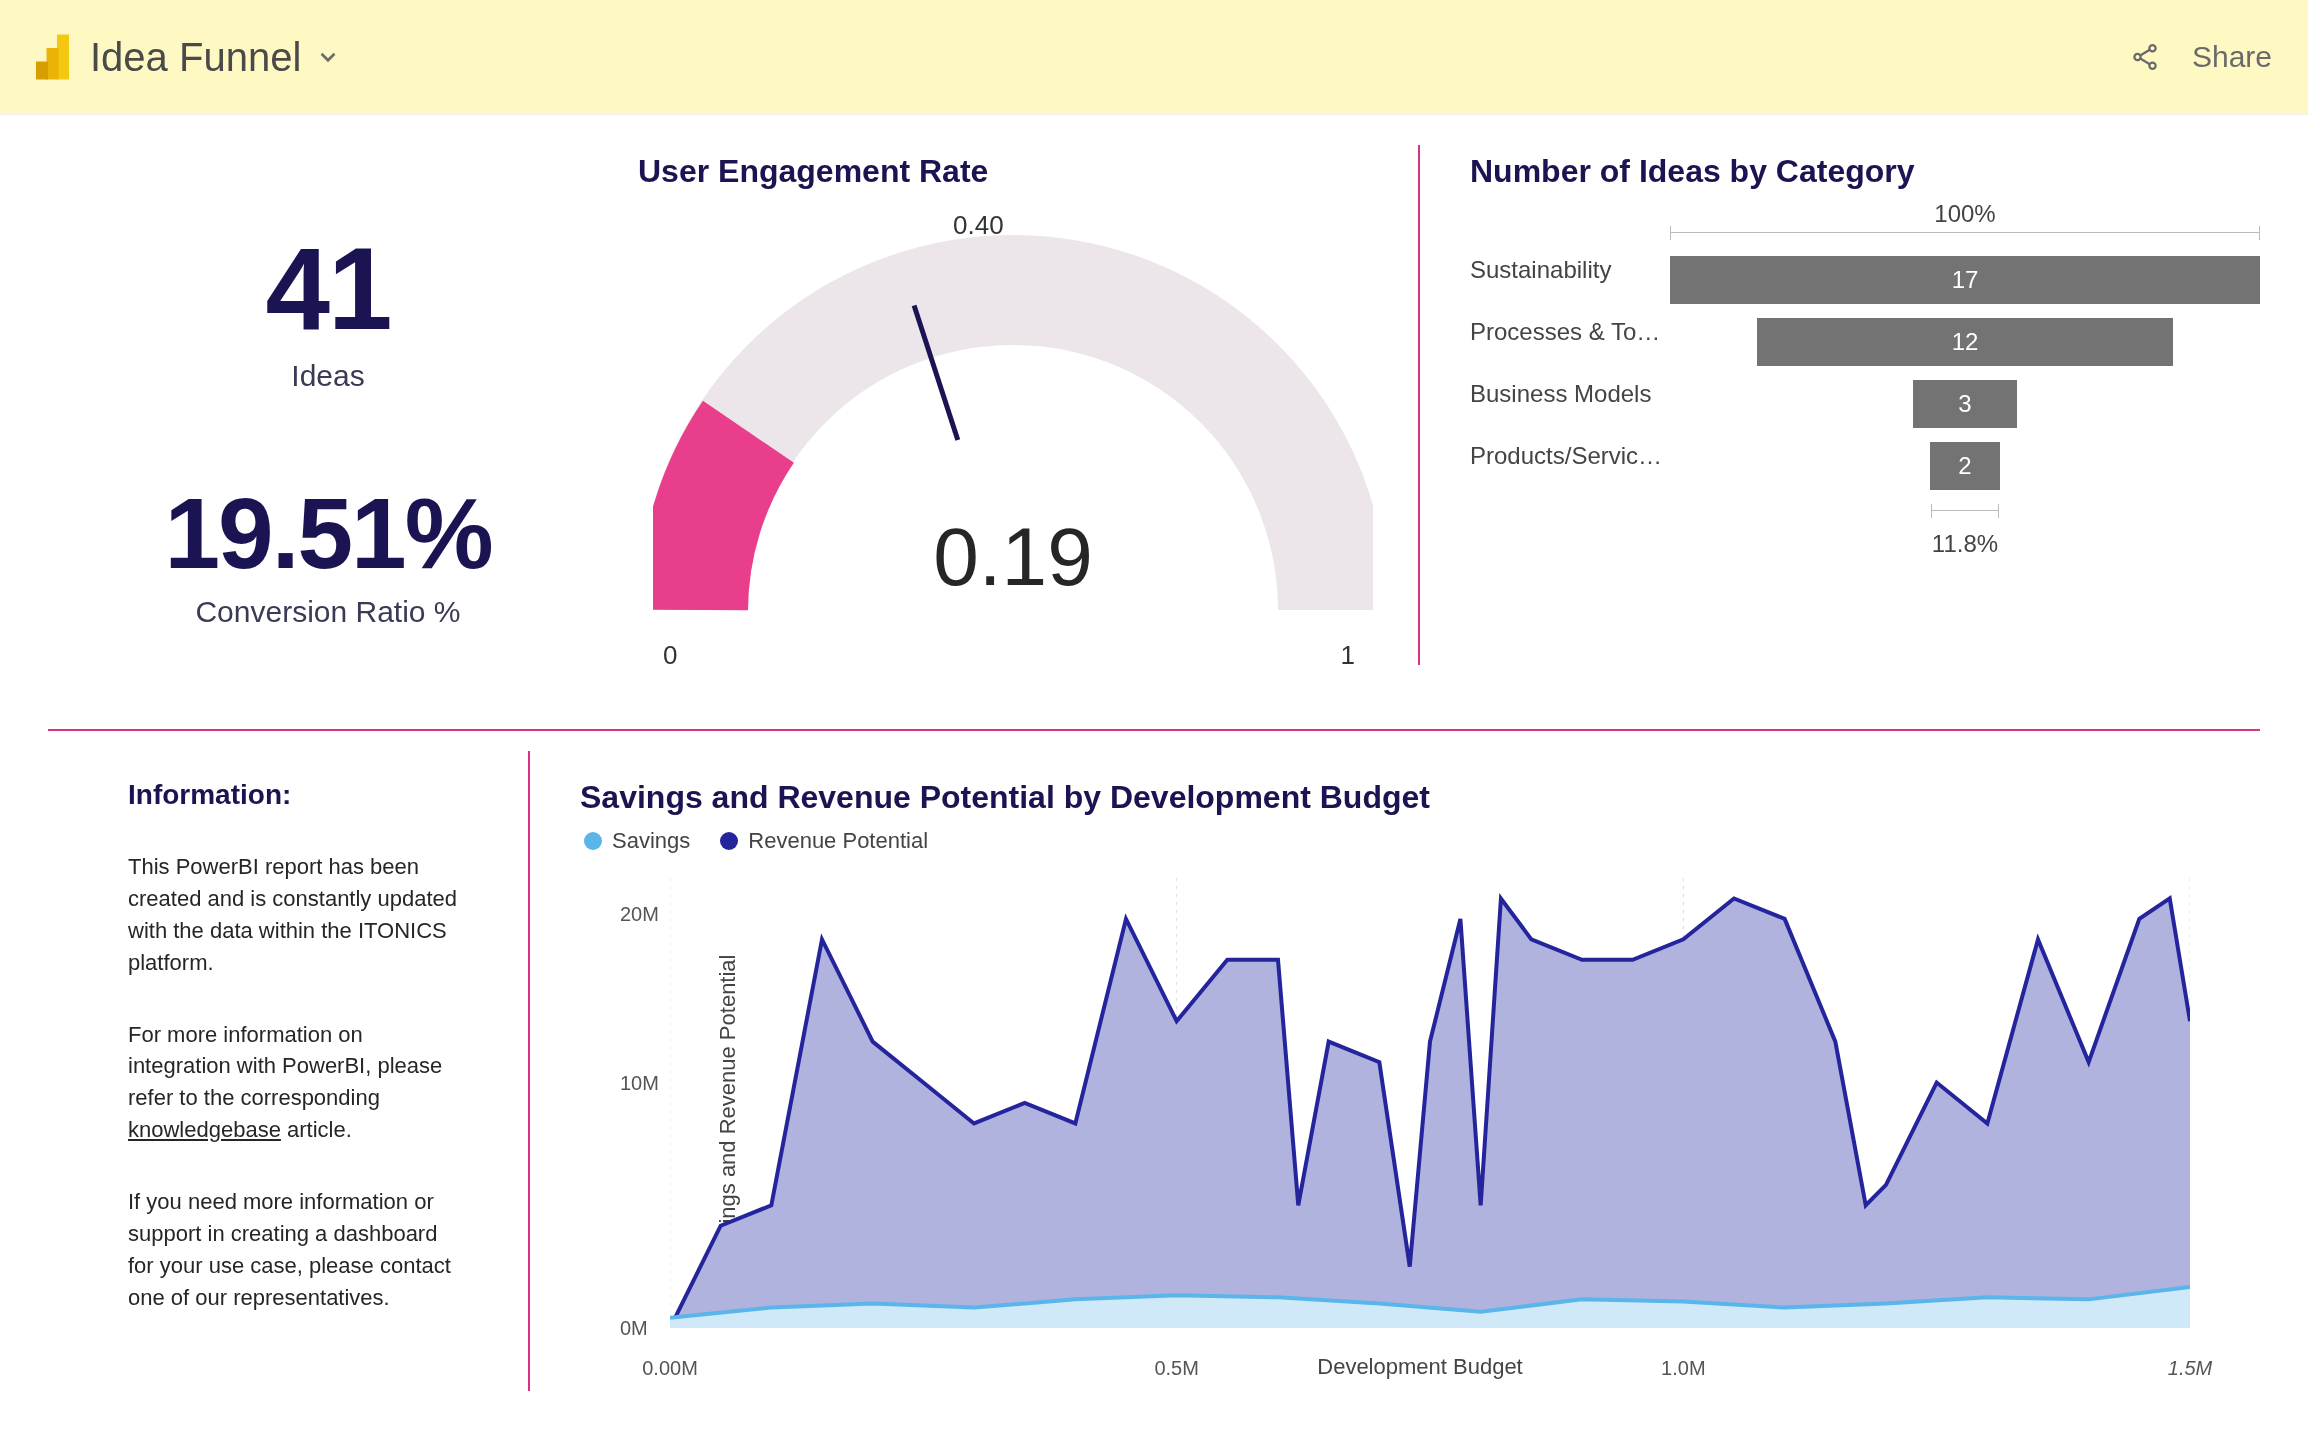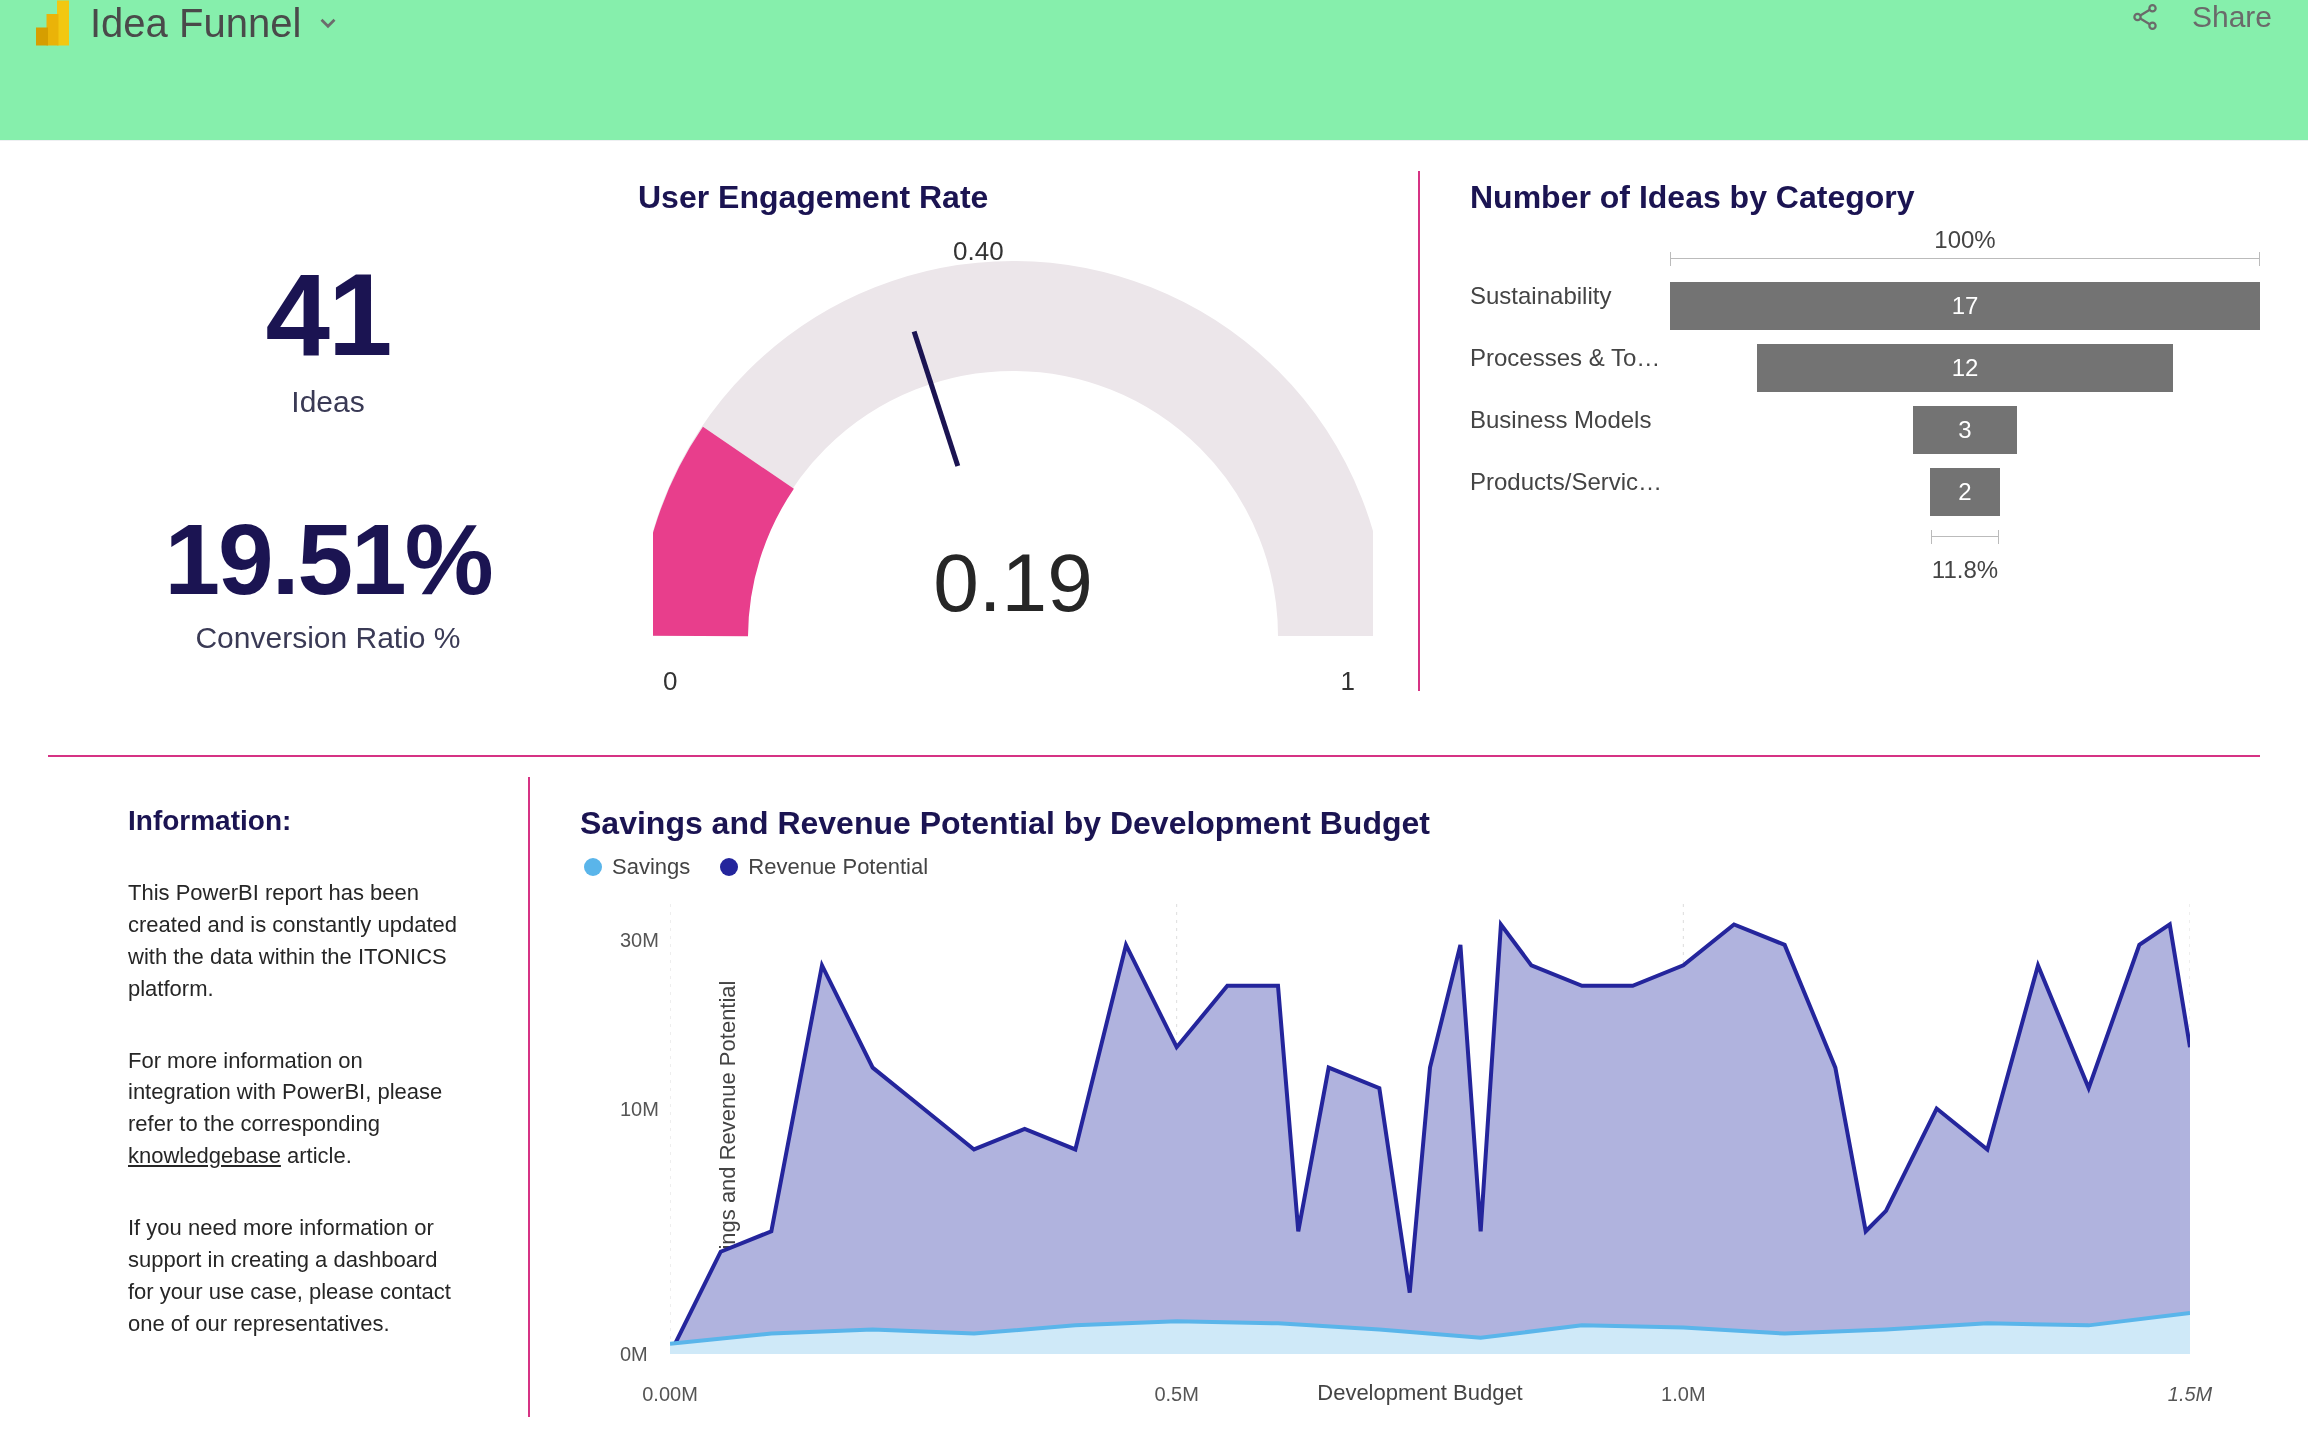--- a/index.html
+++ b/index.html
@@ -7,24 +7,24 @@
     font-family: "Segoe UI", "Helvetica Neue", Arial, sans-serif;
     background: #fff;
     color: #1a1a40;
     width: 2308px;
     height: 1446px;
     overflow: hidden;
     transform-origin: top left;
   }
   
   .header {
-    height: 141px;
-    background: #86efac;
+    height: 115px;
+    background: #fef9c3;
     display: flex;
-    align-items: flex-start;
+    align-items: center;
     padding: 0 36px;
     justify-content: space-between;
     border-bottom: 1px solid #eef0f2;
   }
   .header-left { display: flex; align-items: center; gap: 18px; }
   .logo { width: 36px; height: 46px; }
   .title-wrap { display: flex; align-items: center; gap: 14px; cursor: pointer; }
   .title { font-size: 40px; font-weight: 400; color: #4a4a4a; }
   .chev { color: #6c6c6c; }
   .header-right { display: flex; align-items: center; gap: 32px; cursor: pointer; }
@@ -264,21 +264,21 @@
               <line x1="1013.3333333333333" x2="1013.3333333333333" y1="0" y2="450" stroke="#ddd" stroke-dasharray="3 5"></line>
               <line x1="1520" x2="1520" y1="0" y2="450" stroke="#ddd" stroke-dasharray="3 5"></line>
               <path d="M0 450 L0 450 L50.666666666666664 347.72727272727275 L101.33333333333333 327.27272727272725 L152 61.363636363636374 L202.66666666666666 163.63636363636363 L253.33333333333331 204.54545454545456 L304 245.45454545454547 L354.66666666666663 225 L405.3333333333333 245.45454545454547 L456 40.909090909090935 L506.66666666666663 143.1818181818182 L557.3333333333334 81.81818181818181 L608 81.81818181818181 L628.2666666666667 327.27272727272725 L658.6666666666667 163.63636363636363 L709.3333333333333 184.09090909090907 L739.7333333333332 388.6363636363636 L760 163.63636363636363 L790.4 40.909090909090935 L810.6666666666666 327.27272727272725 L830.9333333333333 20.45454545454544 L861.3333333333333 61.363636363636374 L912 81.81818181818181 L962.6666666666666 81.81818181818181 L1013.3333333333333 61.363636363636374 L1064 20.45454545454544 L1114.6666666666667 40.909090909090935 L1165.3333333333333 163.63636363636363 L1195.7333333333333 327.27272727272725 L1216 306.8181818181818 L1266.6666666666667 204.54545454545456 L1317.3333333333335 245.45454545454547 L1368 61.363636363636374 L1418.6666666666665 184.09090909090907 L1469.3333333333333 40.909090909090935 L1499.7333333333333 20.45454545454544 L1520 143.1818181818182 L1520 450 Z" fill="#b0b3de" stroke="none"></path>
               <path d="M0 450 L0 450 L50.666666666666664 347.72727272727275 L101.33333333333333 327.27272727272725 L152 61.363636363636374 L202.66666666666666 163.63636363636363 L253.33333333333331 204.54545454545456 L304 245.45454545454547 L354.66666666666663 225 L405.3333333333333 245.45454545454547 L456 40.909090909090935 L506.66666666666663 143.1818181818182 L557.3333333333334 81.81818181818181 L608 81.81818181818181 L628.2666666666667 327.27272727272725 L658.6666666666667 163.63636363636363 L709.3333333333333 184.09090909090907 L739.7333333333332 388.6363636363636 L760 163.63636363636363 L790.4 40.909090909090935 L810.6666666666666 327.27272727272725 L830.9333333333333 20.45454545454544 L861.3333333333333 61.363636363636374 L912 81.81818181818181 L962.6666666666666 81.81818181818181 L1013.3333333333333 61.363636363636374 L1064 20.45454545454544 L1114.6666666666667 40.909090909090935 L1165.3333333333333 163.63636363636363 L1195.7333333333333 327.27272727272725 L1216 306.8181818181818 L1266.6666666666667 204.54545454545456 L1317.3333333333335 245.45454545454547 L1368 61.363636363636374 L1418.6666666666665 184.09090909090907 L1469.3333333333333 40.909090909090935 L1499.7333333333333 20.45454545454544 L1520 143.1818181818182" fill="none" stroke="#24259c" stroke-width="4"></path>
               <path d="M0 450 L0 439.77272727272725 L101.33333333333333 429.54545454545456 L202.66666666666666 425.45454545454544 L304 429.54545454545456 L405.3333333333333 421.3636363636364 L506.66666666666663 417.27272727272725 L608 419.3181818181818 L709.3333333333333 425.45454545454544 L810.6666666666666 433.6363636363636 L912 421.3636363636364 L1013.3333333333333 423.40909090909093 L1114.6666666666667 429.54545454545456 L1216 425.45454545454544 L1317.3333333333335 419.3181818181818 L1418.6666666666665 421.3636363636364 L1520 409.09090909090907 L1520 450 Z" fill="#cfe9f8" stroke="none"></path>
               <path d="M0 439.77272727272725 L0 439.77272727272725 L101.33333333333333 429.54545454545456 L202.66666666666666 425.45454545454544 L304 429.54545454545456 L405.3333333333333 421.3636363636364 L506.66666666666663 417.27272727272725 L608 419.3181818181818 L709.3333333333333 425.45454545454544 L810.6666666666666 433.6363636363636 L912 421.3636363636364 L1013.3333333333333 423.40909090909093 L1114.6666666666667 429.54545454545456 L1216 425.45454545454544 L1317.3333333333335 419.3181818181818 L1418.6666666666665 421.3636363636364 L1520 409.09090909090907" fill="none" stroke="#5ab5ea" stroke-width="4"></path>
             </svg>
         </div>
       <span class="ytick" style="top: 460px;">0M</span>
           <span class="ytick" style="top: 214.545px;">10M</span>
-          <span class="ytick" style="top: 46px;">30M</span>
+          <span class="ytick" style="top: 46px;">20M</span>
           <span class="xtick" style="left: 90px;">0.00M</span>
           <span class="xtick" style="left: 596.667px;">0.5M</span>
           <span class="xtick" style="left: 1103.33px;">1.0M</span>
           <span class="xtick" style="left: 1610px; font-style: italic;">1.5M</span>
         </div>
       <div class="xlab">Development Budget</div>
     </div>
   </div>
 
 </div>

